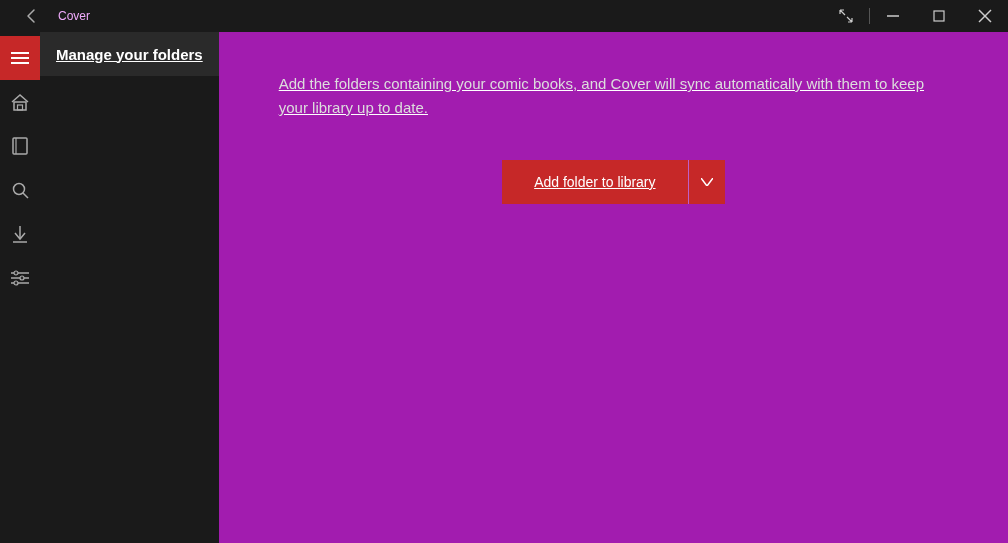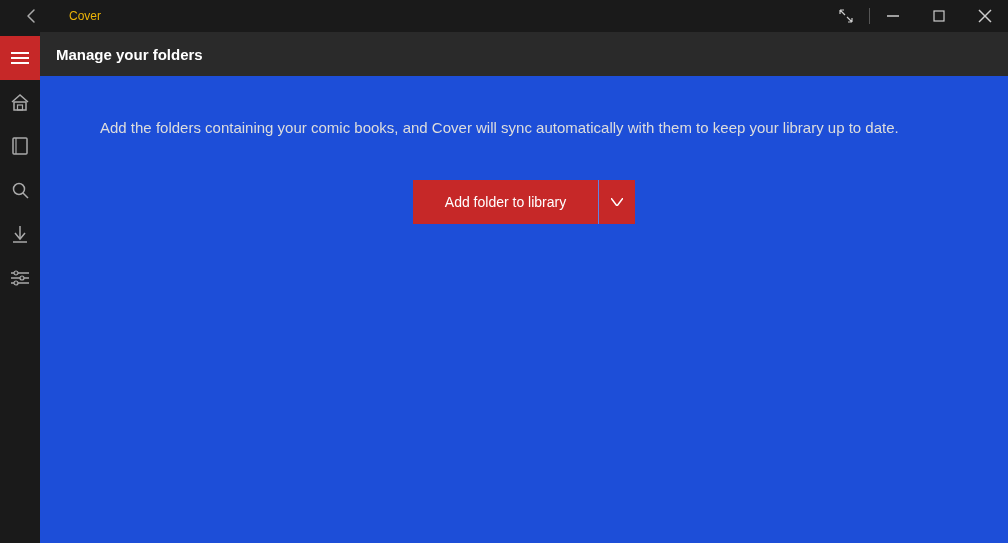--- a/index.html
+++ b/index.html
@@ -29,22 +29,22 @@
       height: 32px;
       display: flex;
       align-items: center;
       justify-content: center;
       cursor: pointer;
       color: #aaa;
       font-size: 14px;
     }
     .titlebar-title {
       font-size: 12px;
-      color: #eab308;
-      margin-left: 15px;
+      color: #f0abfc;
+      margin-left: 4px;
     }
     .titlebar-controls {
       position: absolute;
       right: 0;
       top: 0;
       display: flex;
       height: 32px;
     }
     .titlebar-divider {
       width: 1px;
@@ -106,29 +106,30 @@
     }
     .page-header-title {
       font-size: 15px;
       font-weight: 600;
       color: #fff;
     }
 
     
     .content-wrapper {
       display: flex;
-      flex-direction: column;
+      flex-direction: row;
       flex: 1;
       overflow: hidden;
+      text-decoration: underline;
     }
 
     
     .main-content {
       flex: 1;
-      background: #1d4ed8;
+      background: #a21caf;
       padding: 40px 60px;
       overflow: auto;
     }
     .description-text {
       font-size: 15px;
       color: #ddd;
       line-height: 1.6;
       max-width: 860px;
       margin-bottom: 40px;
     }

